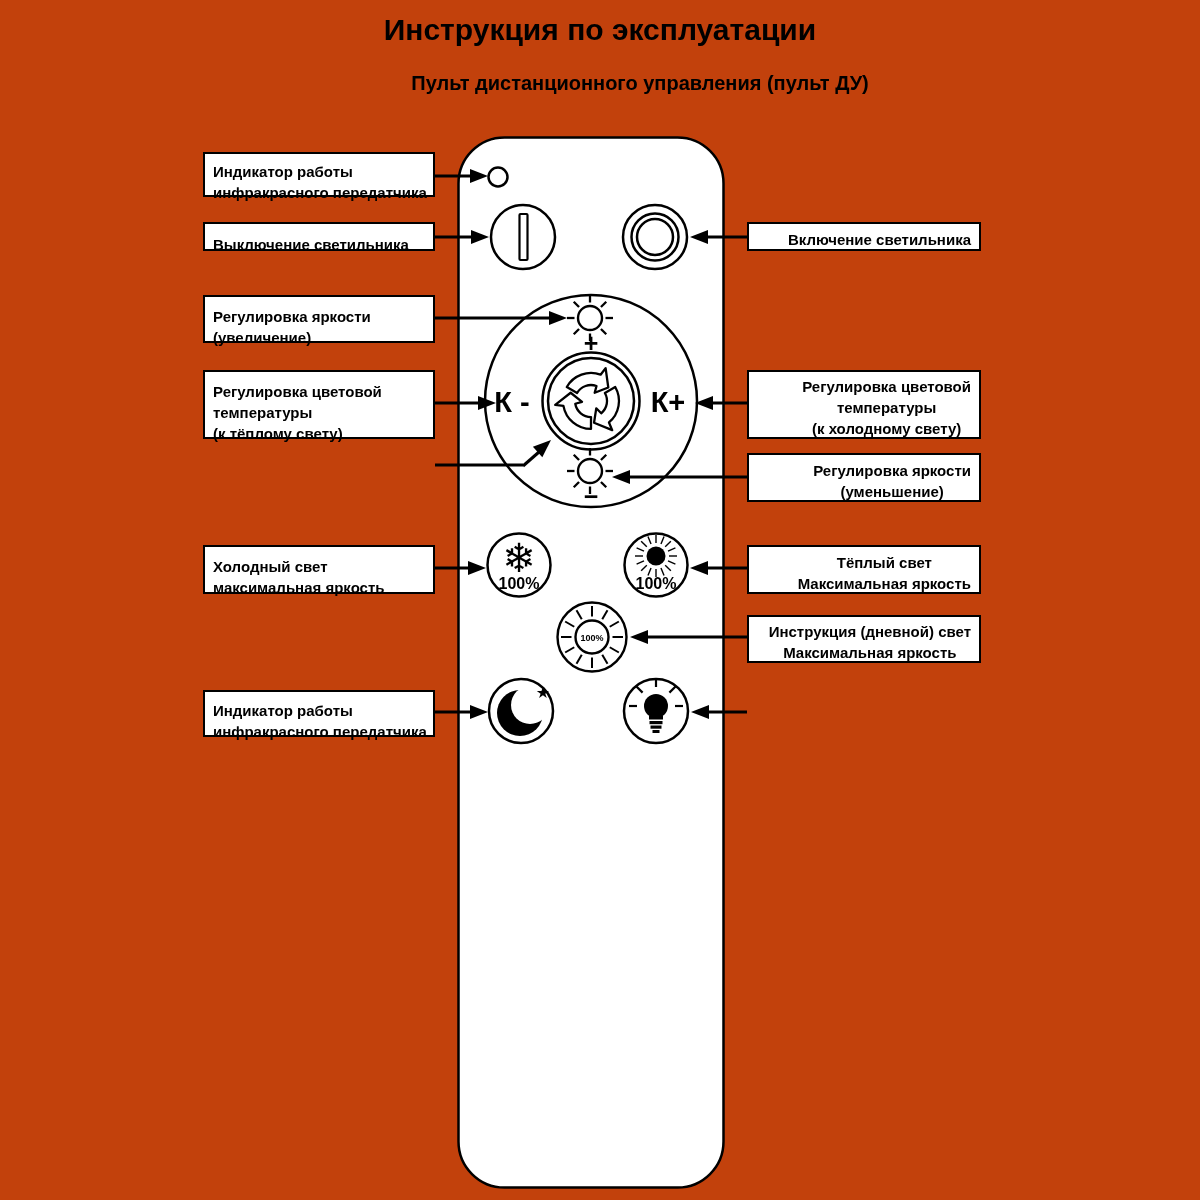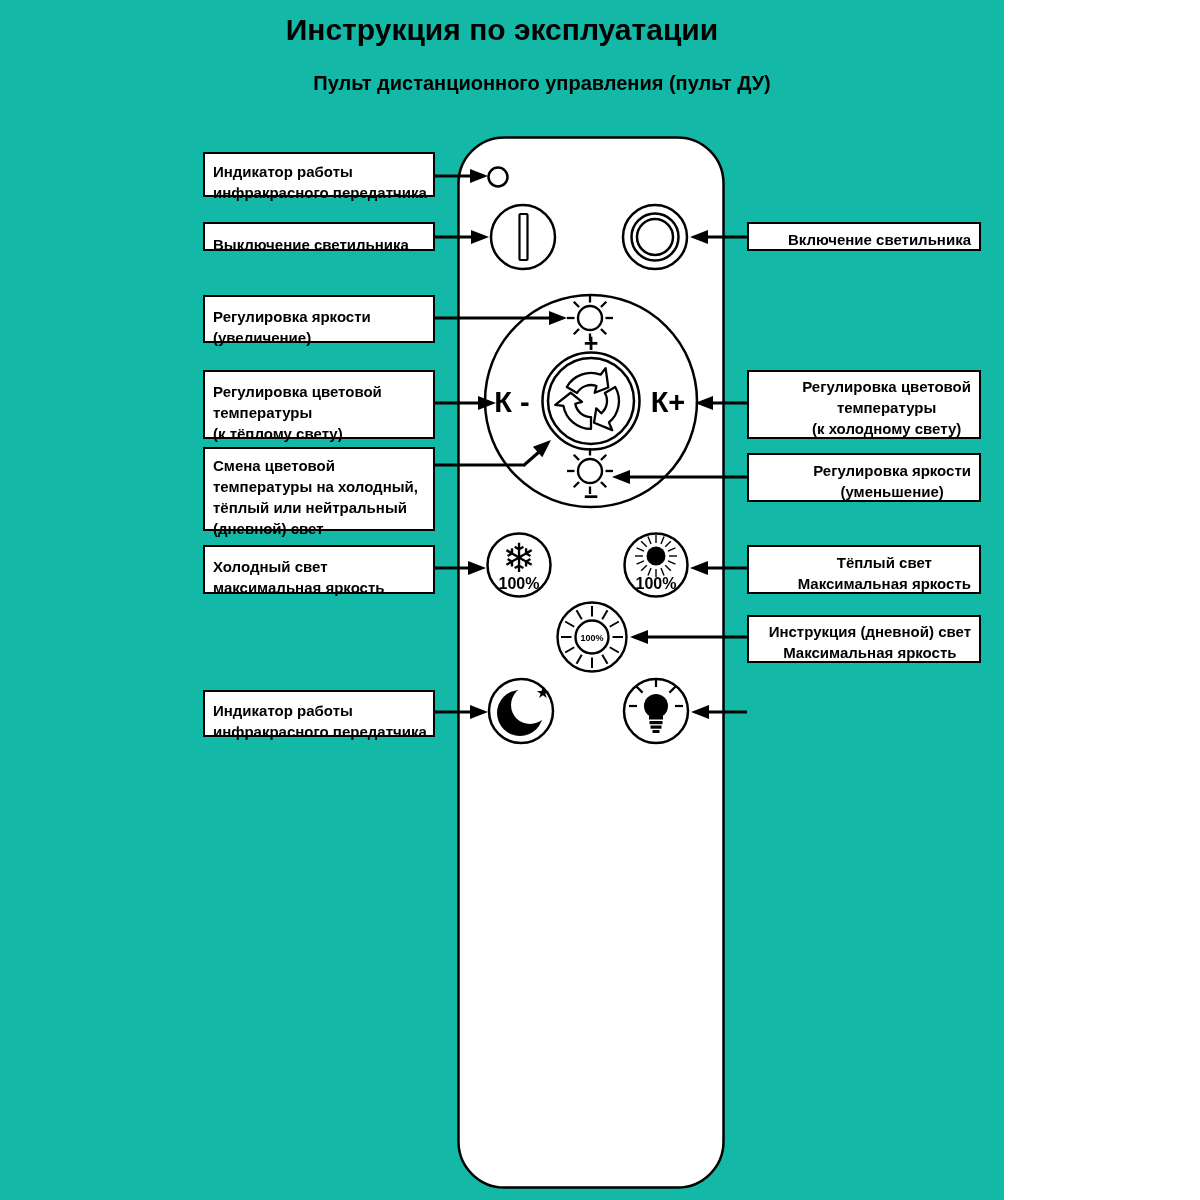--- a/index.html
+++ b/index.html
@@ -1,16 +1,16 @@
 <!DOCTYPE html>
 <html><head>
 <meta charset="utf-8">
 <style>
   html,body{margin:0;padding:0;background:#fff;}
-  .canvas{position:relative;width:1004px;height:1200px;background:#14b8a6;
+  .canvas{position:relative;width:1200px;height:1200px;background:#c2410c;
           font-family:"Liberation Sans",sans-serif;color:#000;overflow:hidden;}
   .page-title{position:absolute;left:0;top:13px;width:100%;text-align:center;
               font-size:30px;font-weight:bold;}
   .page-subtitle{position:absolute;left:0;top:72px;width:100%;text-align:center;
               font-size:20px;font-weight:bold;margin-left:40px;}
   .callout{position:absolute;box-sizing:border-box;border:2.5px solid #000;background:#fff;
            display:flex;align-items:center;font-size:15px;font-weight:bold;line-height:21px;
            white-space:pre-line;}
   .callout.cl{left:203px;width:232px;padding:16px 4px 1px 8px;text-align:left;justify-content:flex-start;}
   .callout.cr{left:747px;width:234px;padding:7px 8px 1px 4px;text-align:center;justify-content:flex-end;}
@@ -197,24 +197,20 @@
   </svg>
 
   <div class="callout cl" style="top:152px;height:45px">Индикатор работы
 инфракрасного передатчика</div>
   <div class="callout cl" style="top:222px;height:29px">Выключение светильника</div>
   <div class="callout cl" style="top:295px;height:48px">Регулировка яркости
 (увеличение)</div>
   <div class="callout cl" style="top:370px;height:69px">Регулировка цветовой
 температуры
 (к тёплому свету)</div>
-  <div class="callout cl" style="top:447px;height:84px">Смена цветовой
-температуры на холодный,
-тёплый или нейтральный
-(дневной) свет</div>
   <div class="callout cl" style="top:545px;height:49px">Холодный свет
 максимальная яркость</div>
   <div class="callout cl" style="top:690px;height:47px">Индикатор работы
 инфракрасного передатчика</div>
 
   <div class="callout cr" style="top:222px;height:29px">Включение светильника</div>
   <div class="callout cr" style="top:370px;height:69px">Регулировка цветовой
 температуры
 (к холодному свету)</div>
   <div class="callout cr" style="top:453px;height:49px">Регулировка яркости

